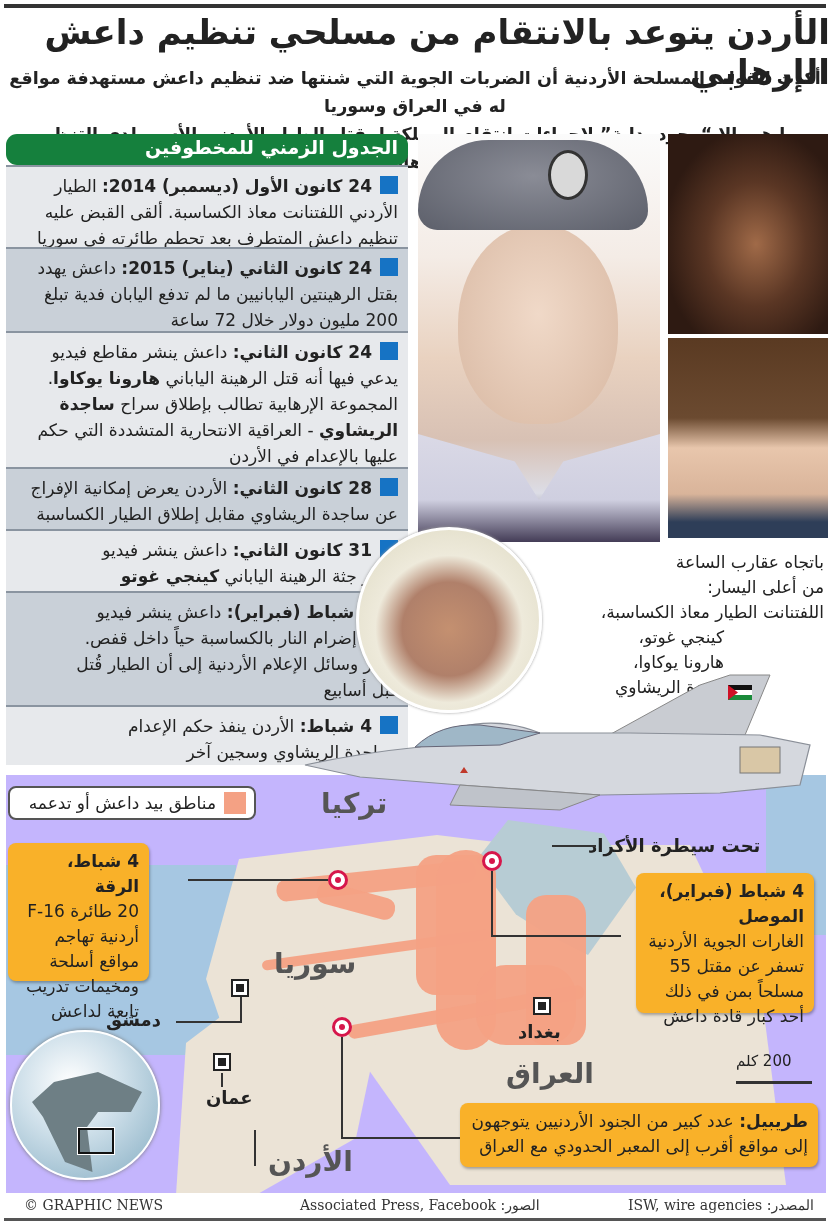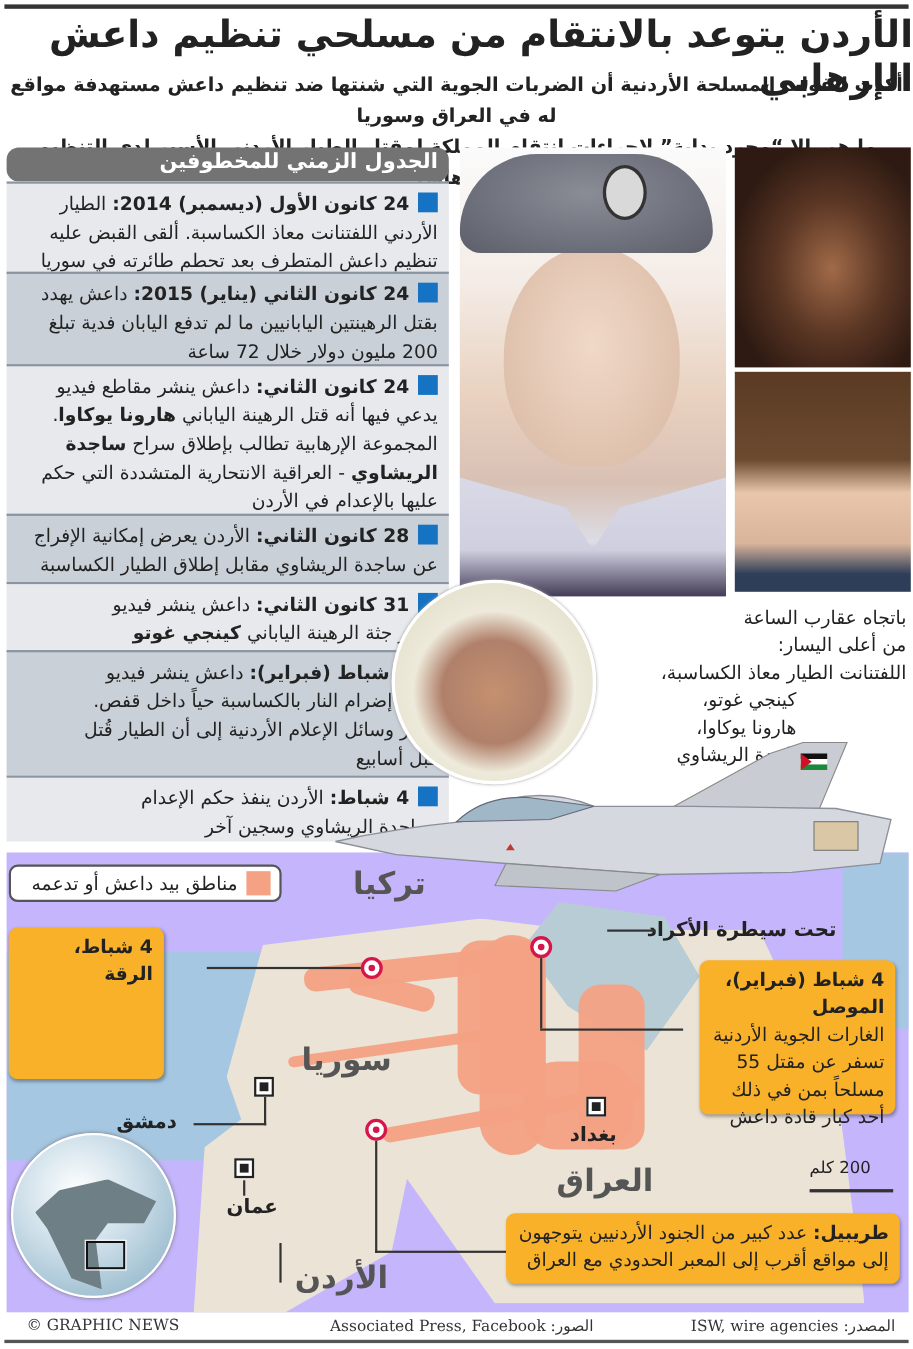--- a/index.html
+++ b/index.html
@@ -2,21 +2,21 @@
 <html><head>
 <meta charset="utf-8">
 <style>
   * { box-sizing: border-box; margin: 0; padding: 0; }
   body { width: 830px; height: 1226px; background: #fff; font-family: "DejaVu Sans", sans-serif; position: relative; overflow: hidden; color: #222; }
   .abs { position: absolute; }
   .top-rule { left: 4px; right: 4px; top: 4px; height: 4px; background: #333; }
   .title { left: 0; right: 0; top: 12px; font-size: 34px; font-weight: bold; direction: rtl; color: #222; letter-spacing: -0.5px; }
   .subtitle { left: 8px; right: 8px; top: 64px; text-align: center; font-size: 17.5px; font-weight: bold; direction: rtl; line-height: 28px; color: #222; }
   .timeline { left: 6px; top: 134px; width: 402px; height: 640px; direction: rtl; }
-  .tl-header { height: 31px; background: #737373; color: #fff; font-size: 19px; font-weight: bold; padding: 2px 10px 0 0; border-radius: 11px; }
+  .tl-header { height: 31px; background: #15803d; color: #fff; font-size: 19px; font-weight: bold; padding: 2px 10px 0 0; border-radius: 11px; }
   .tl-item { position: relative; padding: 6px 10px 6px 12px; font-size: 17px; line-height: 26px; border-top: 2px solid #8a94a0; }
   .tl-item.light { background: #e7e9ec; }
   .tl-item.dark { background: #c9d0d8; }
   .tl-item .bullet { display: inline-block; width: 18px; height: 18px; background: #1673c4; margin-left: 8px; vertical-align: -2px; }
   .tl-item b { font-weight: bold; }
   .photo { overflow: hidden; }
   .photo-pilot { left: 418px; top: 134px; width: 242px; height: 408px; background: linear-gradient(180deg, #fbfbfb 0%, #f4ece6 30%, #e9d2c0 55%, #d8c1b4 75%, #dcdde6 88%, #5a5070 100%); }
   .beret { left: 0; top: 6px; width: 230px; height: 90px; background: radial-gradient(ellipse at 50% 40%, #8a8c96, #5c5f6a); border-radius: 110px 110px 30px 30px; }
   .badge { left: 130px; top: 16px; width: 40px; height: 50px; border-radius: 50%; background: #d9d9d9; border: 3px solid #333; }
   .face { left: 40px; top: 90px; width: 160px; height: 200px; border-radius: 50% 50% 45% 45%; background: radial-gradient(ellipse at 50% 45%, #f0d9c8, #d8b8a2); }
@@ -157,20 +157,21 @@
   <div class="abs line" style="left:335px;top:262px;width:2px;height:102px;"></div>
   <div class="abs line" style="left:335px;top:362px;width:124px;height:2px;"></div>
 </div>
 
 <div class="abs legend">
   <span class="swatch"></span><span>مناطق بيد داعش أو تدعمه</span>
 </div>
 
 <div class="abs callout" style="left:8px;top:843px;width:141px;height:138px;">
   <b>4 شباط، الرقة</b><br>
+  <span>20 طائرة F-16 أردنية تهاجم مواقع أسلحة ومخيمات تدريب تابعة لداعش</span>
 </div>
 <div class="abs callout" style="left:636px;top:873px;width:178px;height:140px;">
   <b>4 شباط (فبراير)، الموصل</b><br>
   <span>الغارات الجوية الأردنية تسفر عن مقتل 55 مسلحاً بمن في ذلك أحد كبار قادة داعش</span>
 </div>
 <div class="abs callout" style="left:460px;top:1103px;width:358px;height:64px;">
   <b>طريبيل:</b><span> عدد كبير من الجنود الأردنيين يتوجهون إلى مواقع أقرب إلى المعبر الحدودي مع العراق</span>
 </div>
 
 <div class="abs scale">200 كلم</div>

